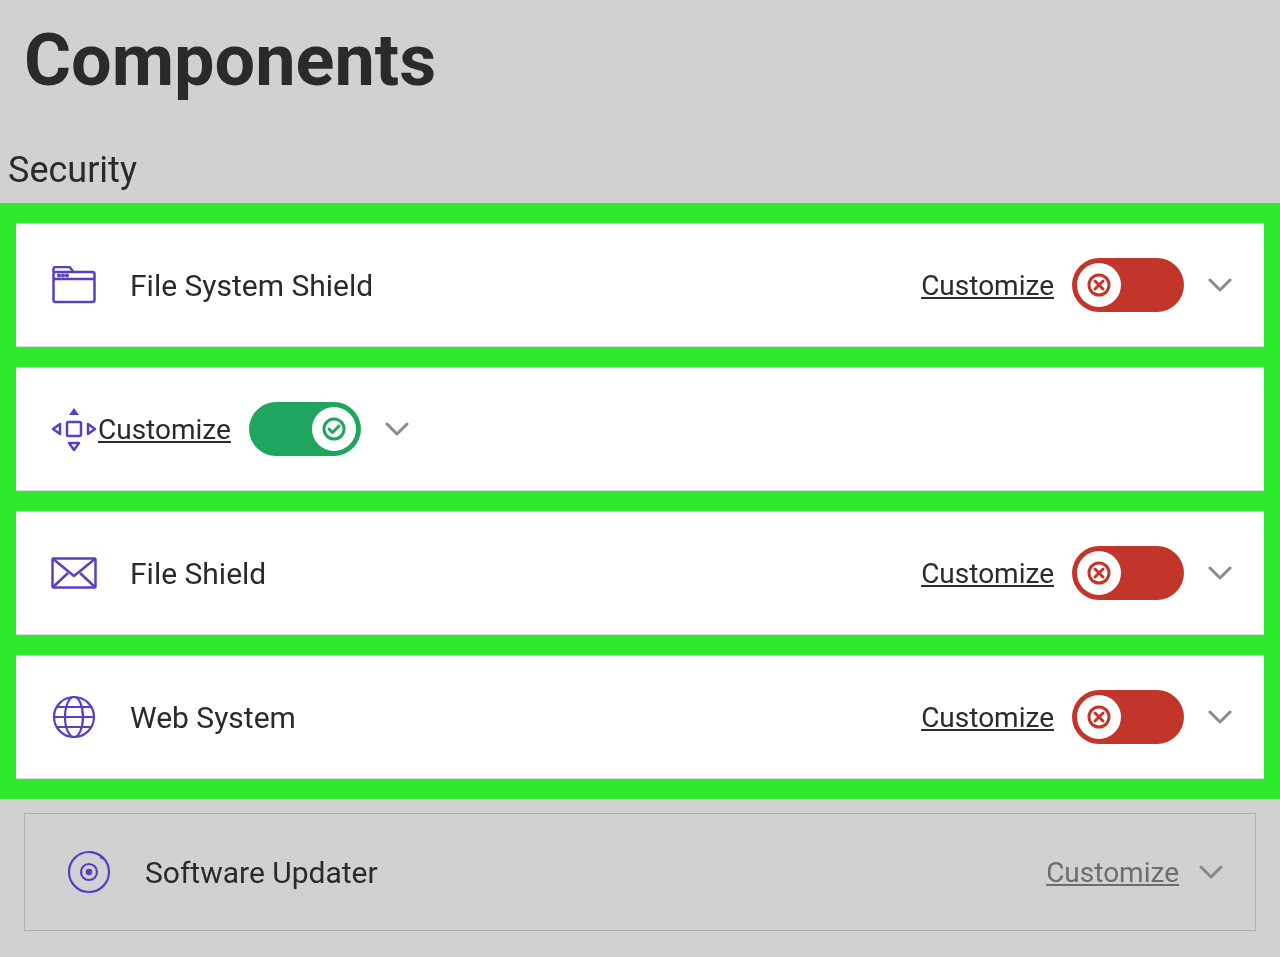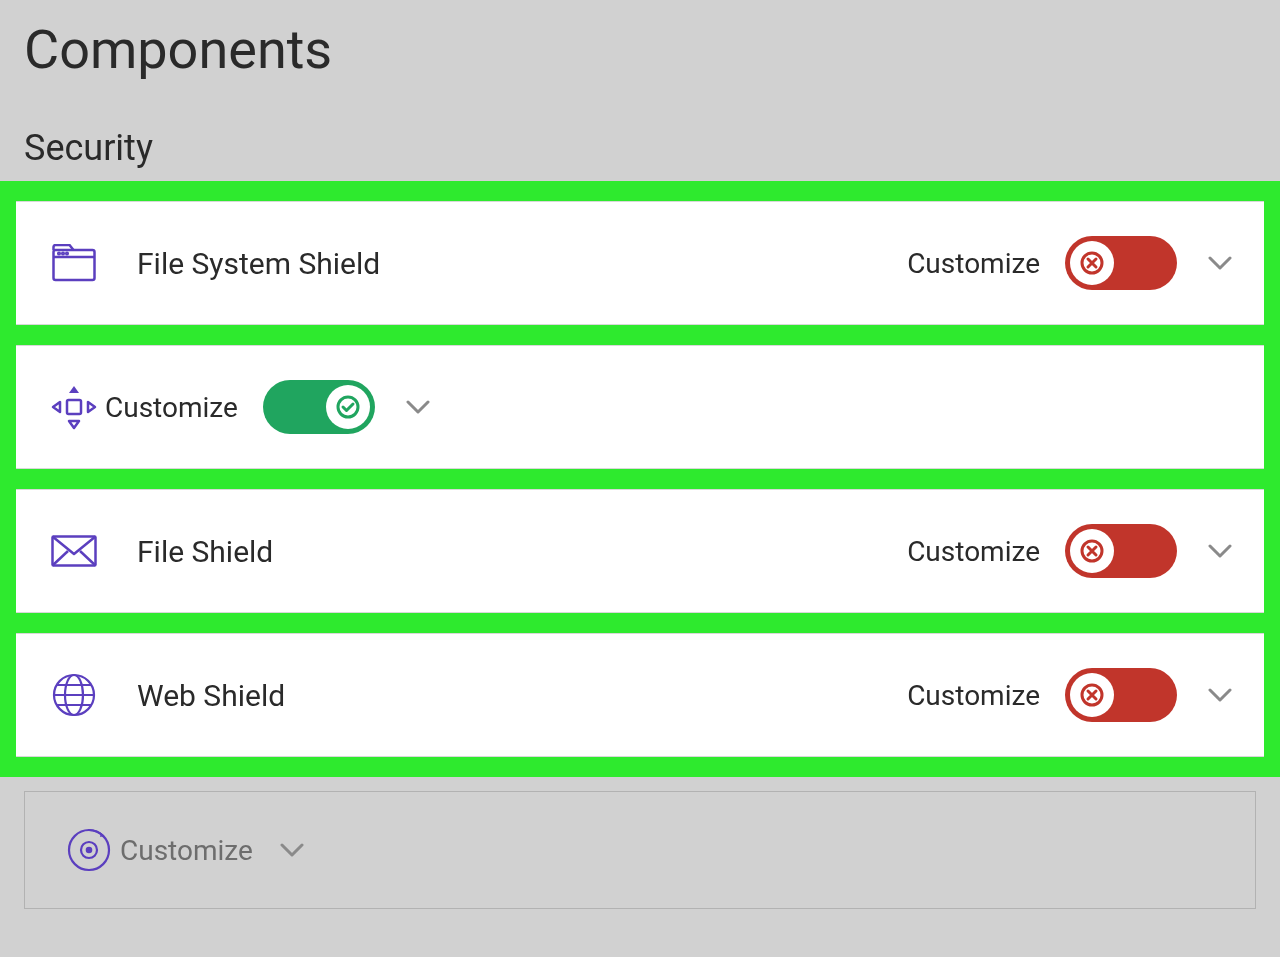--- a/index.html
+++ b/index.html
@@ -4,45 +4,44 @@
 <style>
   * { box-sizing: border-box; margin: 0; padding: 0; }
   body {
     font-family: -apple-system, BlinkMacSystemFont, "Segoe UI", Roboto, Helvetica, Arial, sans-serif;
     background: #d1d1d1;
     width: 1280px;
     height: 957px;
     overflow: hidden;
   }
   .page-title {
-    font-size: 54px;
-    font-weight: 400;
+    font-size: 72px;
+    font-weight: 700;
     color: #2a2a2a;
     padding: 18px 0 0 24px;
   }
   .section-title {
     font-size: 36px;
     font-weight: 400;
     color: #2a2a2a;
-    padding: 46px 0 12px 24px;
+    padding: 46px 0 12px 8px;
   }
   .highlight-box {
     background: #2eea2e;
     padding: 20px 16px;
     margin: 0;
   }
   .component-row {
     background: #ffffff;
     border-top: 1px solid #d8d8d8;
     border-bottom: 1px solid #d8d8d8;
     display: flex;
     align-items: center;
     padding: 34px 30px 34px 34px;
     margin-bottom: 20px;
-    gap: 7px;
   }
   .component-row:last-child { margin-bottom: 0; }
   .component-row.muted {
     background: #d1d1d1;
     border: 1px solid #b2b2b2;
     margin: 0 24px;
     padding: 34px 30px 34px 40px;
   }
   .row-icon {
     width: 48px;
@@ -54,20 +53,21 @@
   }
   .row-label {
     flex: 1 1 auto;
     font-size: 30px;
     color: #2a2a2a;
     padding-left: 32px;
   }
   .customize-link {
     font-size: 28px;
     color: #2a2a2a;
+    text-decoration: underline;
     cursor: pointer;
     margin-right: 18px;
   }
   .customize-link.muted { color: #6d6d6d; }
   .toggle {
     width: 112px;
     height: 54px;
     border-radius: 27px;
     position: relative;
     cursor: pointer;
@@ -191,21 +191,21 @@
   <div class="component-row">
     <span class="row-icon">
       <svg width="44" height="44" viewBox="0 0 44 44" fill="none" stroke="#5b3fbf" stroke-width="2.2">
         <circle cx="22" cy="22" r="20"></circle>
         <ellipse cx="22" cy="22" rx="9" ry="20"></ellipse>
         <line x1="2" y1="22" x2="42" y2="22"></line>
         <path d="M5 12 h34"></path>
         <path d="M5 32 h34"></path>
       </svg>
     </span>
-    <span class="row-label">Web Shield</span>
+    <span class="row-label">Web System</span>
     <a class="customize-link">Customize</a>
     <div class="toggle off">
       <div class="toggle-knob">
         <svg width="24" height="24" viewBox="0 0 24 24">
           <circle cx="12" cy="12" r="10" fill="none" stroke="#c1352b" stroke-width="3"></circle>
           <path d="M8 8 L16 16 M16 8 L8 16" stroke="#c1352b" stroke-width="3" stroke-linecap="round"></path>
         </svg>
       </div>
     </div>
     <span class="chevron">
@@ -221,19 +221,20 @@
 <div class="component-row muted">
   <span class="row-icon">
     <svg width="46" height="46" viewBox="0 0 46 46" fill="none" stroke="#5b3fbf" stroke-width="2.2">
       <circle cx="23" cy="23" r="20"></circle>
       <circle cx="23" cy="23" r="8"></circle>
       <circle cx="23" cy="23" r="2.2" fill="#5b3fbf"></circle>
       <path d="M23 3 a20 20 0 0 1 14 6" stroke-linecap="round"></path>
       <path d="M35 6 l3 3 l-4 1 z" fill="#5b3fbf" stroke="none"></path>
     </svg>
   </span>
+  <span class="row-label">Software Updater</span>
   <a class="customize-link muted">Customize</a>
   <span class="chevron">
     <svg width="24" height="14" viewBox="0 0 24 14">
       <path d="M2 2 L12 12 L22 2" fill="none" stroke="#8a8a8a" stroke-width="3" stroke-linecap="round" stroke-linejoin="round"></path>
     </svg>
   </span>
 </div>
 
 </body></html>

